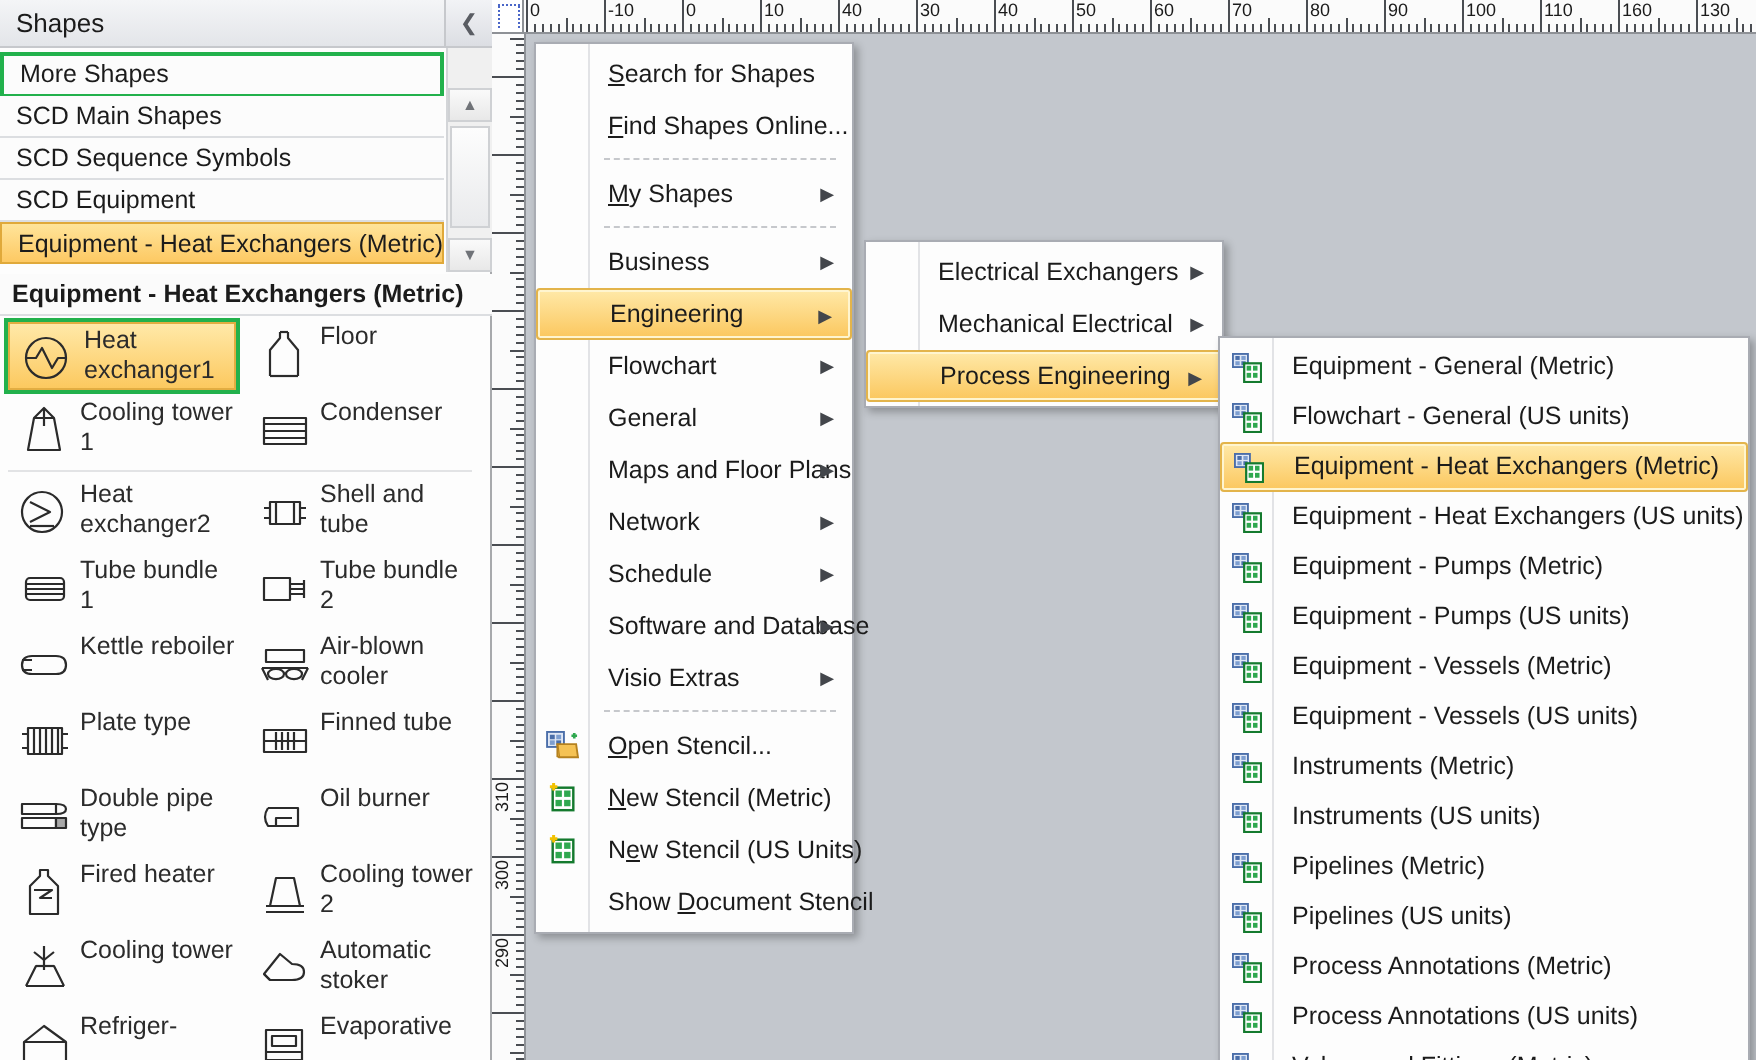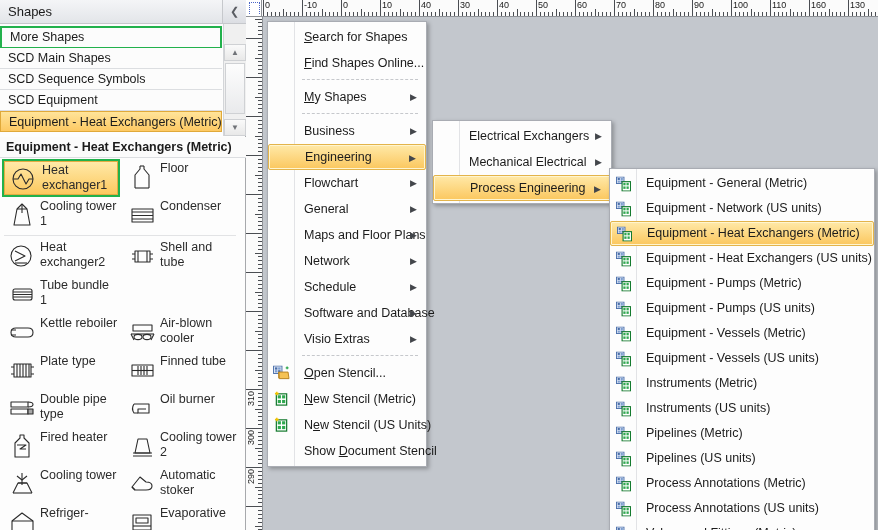--- a/index.html
+++ b/index.html
@@ -291,20 +291,30 @@
         <div class="lbl">Shell and tube</div>
       </div>
       <div class="shape-cell" style="left: 2px; top: 117px;">
         <div class="glyph">
           <svg viewBox="0 0 32 30" width="100%" height="100%" style="display:block" stroke="#2b2b2b" fill="none" stroke-width="1.1" stroke-linejoin="round">
             <rect x="7" y="10" width="19" height="11" rx="2"></rect>
             <path d="M7 13 L26 13 M7 15.5 L26 15.5 M7 18 L26 18"></path>
           </svg>
         </div>
         <div class="lbl">Tube bundle 1</div>
+      </div>
+      <div class="shape-cell" style="left: 122px; top: 117px;">
+        <div class="glyph">
+          <svg viewBox="0 0 32 30" width="100%" height="100%" style="display:block" stroke="#2b2b2b" fill="none" stroke-width="1.1" stroke-linejoin="round">
+            <rect x="6" y="10" width="13" height="11"></rect>
+            <path d="M19 13 L26 13 M19 18 L26 18 M19 15.5 L26 15.5"></path>
+            <path d="M26 11 L26 20"></path>
+          </svg>
+        </div>
+        <div class="lbl">Tube bundle 2</div>
       </div>
       <div class="shape-cell" style="left: 2px; top: 155px;">
         <div class="glyph">
           <svg viewBox="0 0 32 30" width="100%" height="100%" style="display:block" stroke="#2b2b2b" fill="none" stroke-width="1.1" stroke-linejoin="round">
             <path d="M10 11 Q5 11 5 15.5 Q5 20 10 20 L22 20 Q27 20 27 15.5 Q27 11 22 11 Z"></path>
             <path d="M5 13 L10 13 M5 18 L10 18"></path>
           </svg>
         </div>
         <div class="lbl">Kettle reboiler</div>
       </div>
@@ -821,21 +831,21 @@
           <rect x="1.8" y="1.6" width="2.3" height="2.1" fill="#4a6ea9"></rect>
           <rect x="5" y="1.6" width="2.3" height="2.1" fill="#7d9ed0"></rect>
           <rect x="1.8" y="4.4" width="2.3" height="2.1" fill="#7d9ed0"></rect>
           <rect x="5" y="4.4" width="2.3" height="2.1" fill="#4a6ea9"></rect>
           <rect x="6.5" y="5.5" width="9" height="10" fill="#ffffff" stroke="#147a2e" stroke-width="1.2"></rect>
           <rect x="7.8" y="6.8" width="2.4" height="2.6" fill="#2fa84f"></rect>
           <rect x="11.2" y="6.8" width="2.4" height="2.6" fill="#2fa84f"></rect>
           <rect x="7.8" y="10.6" width="2.4" height="2.6" fill="#2fa84f"></rect>
           <rect x="11.2" y="10.6" width="2.4" height="2.6" fill="#2fa84f"></rect>
         </svg>
-      </span><span>Equipment - Network (US units)</span></div>
+      </span><span>Flowchart - General (US units)</span></div>
     <div class="mi hl"><span class="sticon">
         <svg viewBox="0 0 16 16" width="15" height="15" style="display:block">
           <rect x="0.5" y="0.5" width="8" height="7" fill="#dfe7f5" stroke="#4a6ea9" stroke-width="1"></rect>
           <rect x="1.8" y="1.6" width="2.3" height="2.1" fill="#4a6ea9"></rect>
           <rect x="5" y="1.6" width="2.3" height="2.1" fill="#7d9ed0"></rect>
           <rect x="1.8" y="4.4" width="2.3" height="2.1" fill="#7d9ed0"></rect>
           <rect x="5" y="4.4" width="2.3" height="2.1" fill="#4a6ea9"></rect>
           <rect x="6.5" y="5.5" width="9" height="10" fill="#ffffff" stroke="#147a2e" stroke-width="1.2"></rect>
           <rect x="7.8" y="6.8" width="2.4" height="2.6" fill="#2fa84f"></rect>
           <rect x="11.2" y="6.8" width="2.4" height="2.6" fill="#2fa84f"></rect>

